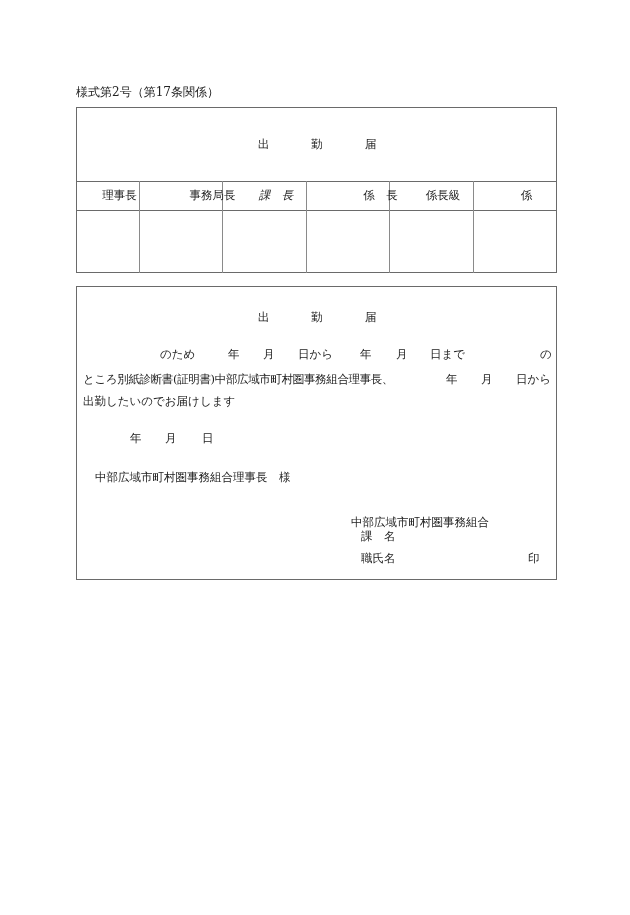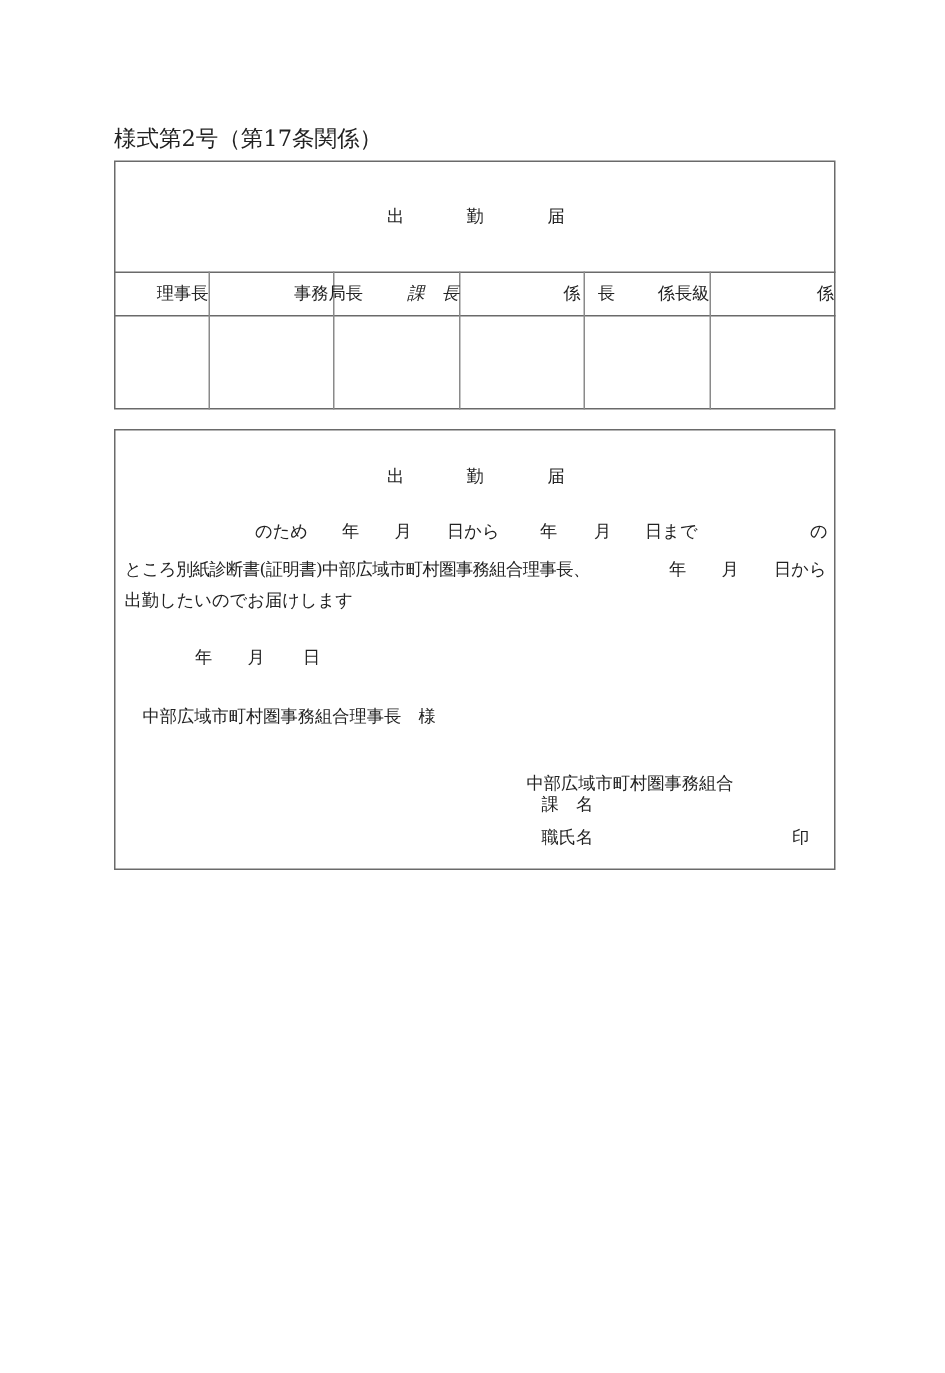--- a/index.html
+++ b/index.html
@@ -3,27 +3,27 @@
 <meta charset="utf-8">
 <style>
   html, body { margin: 0; padding: 0; background: #ffffff; }
   body { width: 630px; height: 915px; position: relative; overflow: hidden;
          font-family: "DejaVu Serif", "Liberation Serif", serif; color: #222; }
   .t { position: absolute; font-size: 11.5px; line-height: 14px; white-space: nowrap; }
   .box { position: absolute; border: 1px solid #6a6a6a; box-sizing: border-box; }
   .hline { position: absolute; height: 0; border-top: 1px solid #6a6a6a; }
   .vline { position: absolute; width: 0; border-left: 1px solid #8a8a8a; }
   .cell-label { position: absolute; top: 181px; height: 29px; line-height: 29px;
-                font-size: 11.5px; text-align: right; }
+                font-size: 11.5px; text-align: center; margin-left: 12px; }
   .sig-cell { position: absolute; top: 211px; height: 61px; }
 </style>
 </head>
 <body>
 
-<div class="t" style="left:76px; top:85px; font-size:15px;">様式第2号（第17条関係）</div>
+<div class="t" style="left:76px; top:85px; font-size:12px;">様式第2号（第17条関係）</div>
 
 <div>
   <div class="box" style="left:76px; top:107px; width:481px; height:166px;"></div>
   <div class="t" style="left:258px; top:137px;">出</div>
   <div class="t" style="left:311px; top:137px;">勤</div>
   <div class="t" style="left:365px; top:137px;">届</div>
 
   <div class="hline" style="left:76px; top:181px; width:481px;"></div>
   <div class="hline" style="left:76px; top:210px; width:481px;"></div>
 
@@ -48,21 +48,21 @@
   <div class="sig-cell" style="left:474px; width:82px;"></div>
 </div>
 
 <div>
   <div class="box" style="left:76px; top:286px; width:481px; height:294px;"></div>
 
   <div class="t" style="left:258px; top:310px;">出</div>
   <div class="t" style="left:311px; top:310px;">勤</div>
   <div class="t" style="left:365px; top:310px;">届</div>
 
-  <div class="t" style="left:170px; top:347px;">のため</div>
+  <div class="t" style="left:160px; top:347px;">のため</div>
   <div class="t" style="left:228px; top:347px;">年</div>
   <div class="t" style="left:263px; top:347px;">月</div>
   <div class="t" style="left:298px; top:347px;">日から</div>
   <div class="t" style="left:360px; top:347px;">年</div>
   <div class="t" style="left:396px; top:347px;">月</div>
   <div class="t" style="left:430px; top:347px;">日まで</div>
   <div class="t" style="left:540px; top:347px;">の</div>
 
   <div class="t" style="left:83px; top:372px; letter-spacing:-0.35px;">ところ別紙診断書(証明書)中部広域市町村圏事務組合理事長、</div>
   <div class="t" style="left:446px; top:372px;">年</div>

